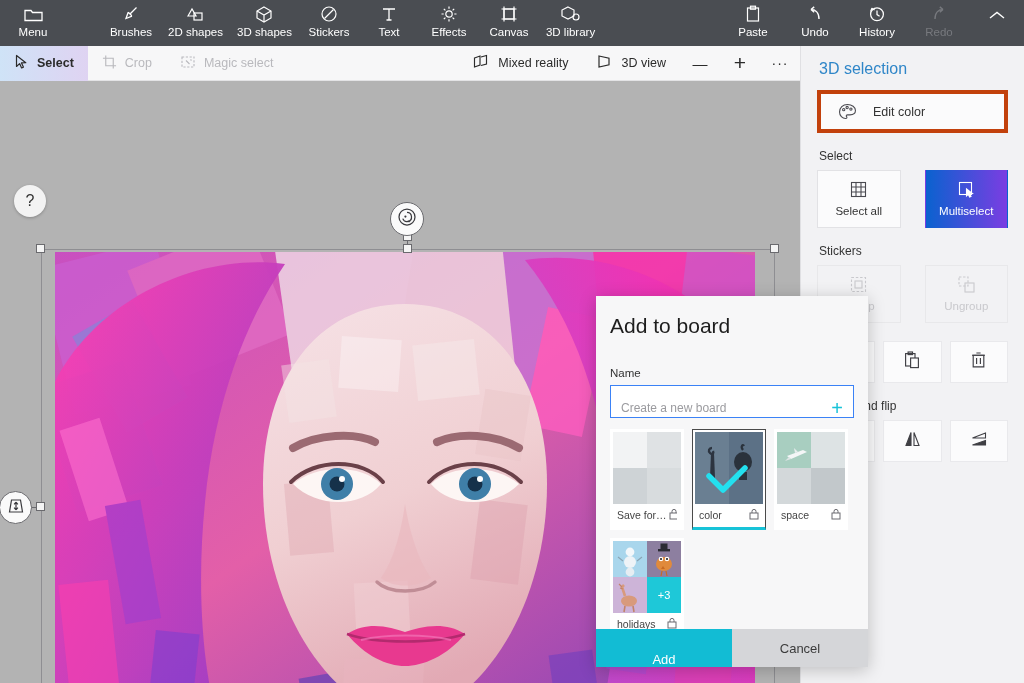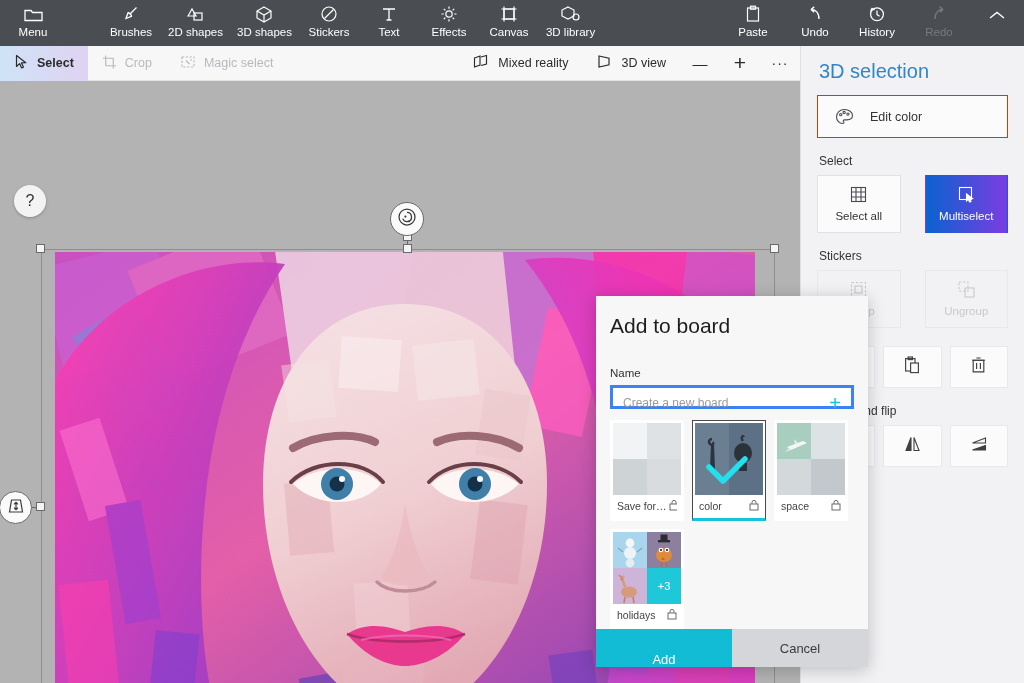--- a/index.html
+++ b/index.html
@@ -94,24 +94,24 @@
     z-index: 3; overflow:hidden;
   }
   .artwork svg { display:block; }
 
   
   .panel {
     position: absolute; top: 46px; left: 800px; width: 224px; height: 637px;
     background: #f2f2f4; border-left: 1px solid #e0e0e3;
     padding: 0 16px; overflow: hidden;
   }
-  .panel-title { font-size: 20px; color: #2f86c8; margin: 14px 0 12px 2px; }
+  .panel-title { font-size: 16px; color: #2f86c8; margin: 14px 0 12px 2px; }
   .sec-label { font-size: 12px; color: #333; margin: 16px 0 7px 2px; }
   .big-btn {
-    height: 43px; background:#fbfbfc; border:1px solid #c2410c;
+    height: 43px; background:#fbfbfc; border:4px solid #c2410c;
     display:flex; align-items:center; font-size:12.5px; color:#333; cursor:pointer;
   }
   .big-btn .bic { width: 52px; display:flex; justify-content:center; }
   .tile-row { display:flex; gap:24px; }
   .tile {
     flex:1; height: 58px; background:#fbfbfc; border:1px solid #e2e2e5;
     display:flex; flex-direction:column; align-items:center; justify-content:center;
     gap:5px; font-size:11.5px; color:#333; cursor:pointer;
   }
   .tile.sel {
@@ -130,21 +130,21 @@
   
   .dlg {
     position:absolute; left:596px; top:296px; width:272px; height:371px;
     background:#f7f7f8; box-shadow: 0 3px 16px rgba(0,0,0,.22); z-index: 40;
     display:flex; flex-direction:column;
   }
   .dlg-body { padding: 18px 14px 0 14px; flex:1; overflow:hidden; }
   .dlg-title { font-size: 21px; color:#1d1d1d; font-weight:400; margin-bottom:29px; }
   .dlg-sub { font-size:11.5px; color:#333; margin-bottom:6px; }
   .name-field {
-    height:24px; background:#fff; border:3px solid #3b82f6; display:flex; align-items:center;
+    height:33px; background:#fff; border:1px solid #3b82f6; display:flex; align-items:center;
     padding: 12px 8px 0 10px;
   }
   .name-field input {
     flex:1; border:none; outline:none; font-size:12px; color:#333;
     font-family:"Liberation Sans", sans-serif; background:transparent;
   }
   .name-field input::placeholder { color:#9b9b9f; }
   .plus-btn { color:#17c3d8; font-size:20px; line-height:1; cursor:pointer; padding: 0 2px; }
   .boards { display:flex; flex-wrap:wrap; gap:8px; margin-top:11px; }
   .board {

